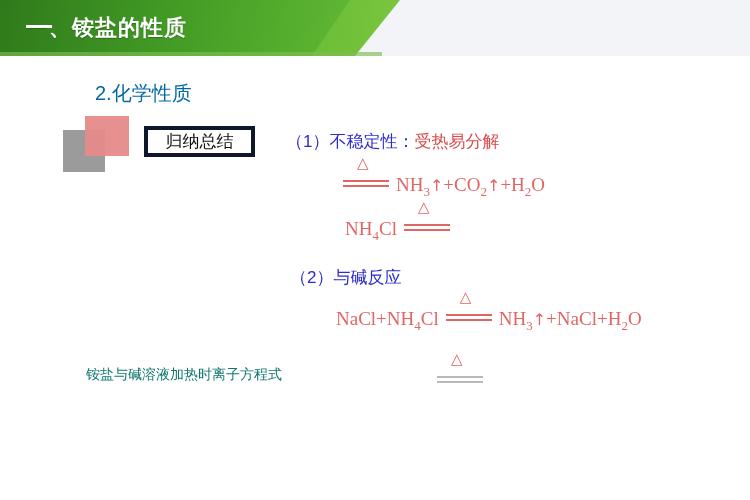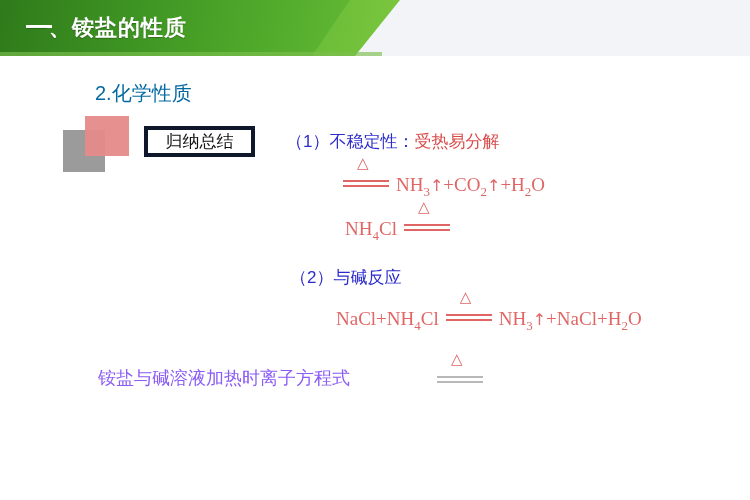--- a/index.html
+++ b/index.html
@@ -196,24 +196,24 @@
   .arrow.gray .line1, .arrow.gray .line2 { background: #b8b8b8; }
 
   #eq1 { left: 336px; top: 173px; }
   #eq2 { left: 345px; top: 217px; }
   #eq3 { left: 336px; top: 307px; }
   #eq4 { left: 430px; top: 369px; }
 
   
   .caption {
     position: absolute;
-    left: 98px;
+    left: 86px;
     top: 366px;
-    font-size: 18px;
-    color: #8b5cf6;
+    font-size: 14px;
+    color: #0f766e;
     white-space: nowrap;
   }
 </style>
 </head>
 <body>
 
 <div class="slide">
 
   <div class="banner">
     <div class="banner-bg-light"></div>

